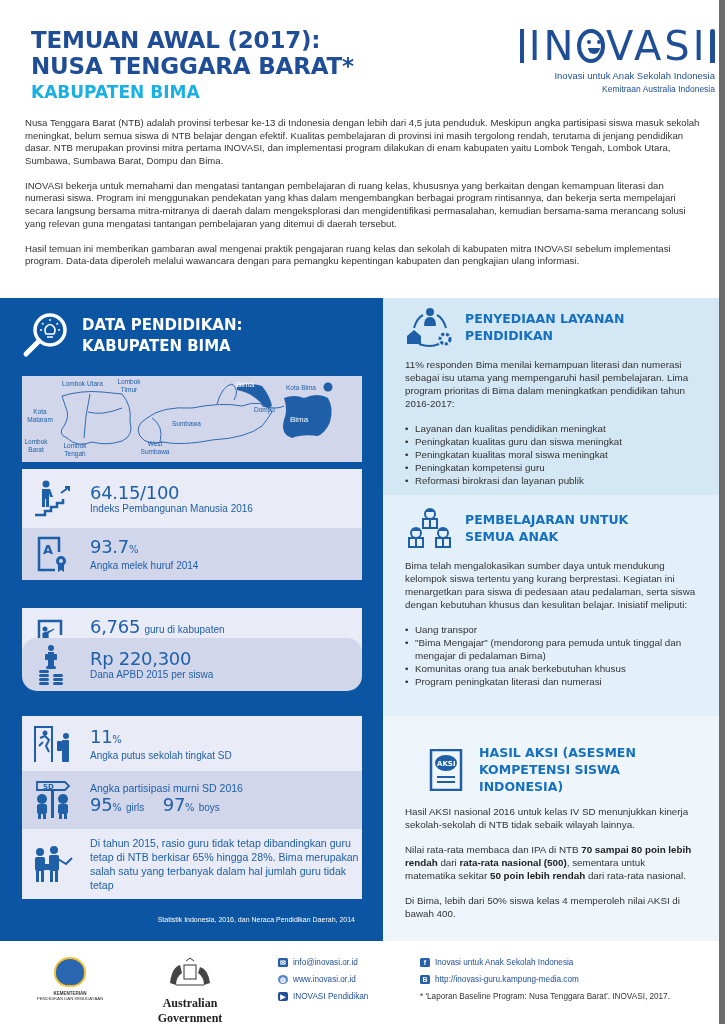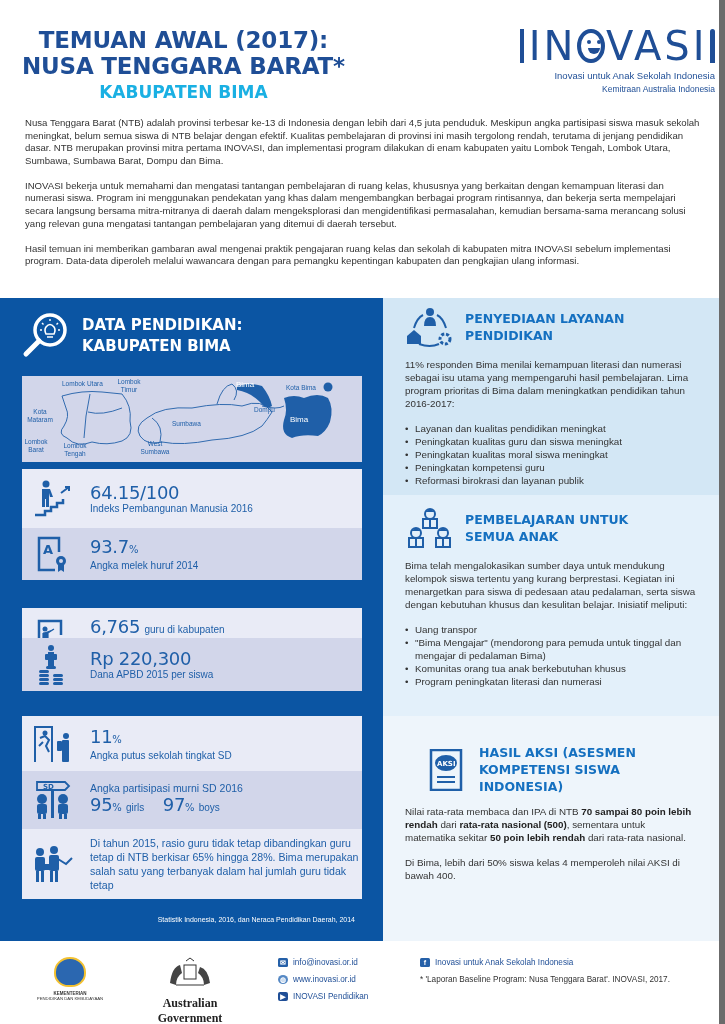--- a/index.html
+++ b/index.html
@@ -2,21 +2,21 @@
 <html><head>
 <meta charset="utf-8">
 <style>
   * { box-sizing: border-box; margin: 0; padding: 0; }
   html, body { width: 725px; height: 1024px; background: #ffffff; overflow: hidden; }
   body { position: relative; font-family: "Liberation Sans", sans-serif; color: #333; }
 
   .right-edge { position: absolute; left: 719px; top: 0; width: 6px; height: 1024px; background: #6b6b6b; }
 
   
-  .title-block { position: absolute; left: 22px; top: 27px; text-align: center; }
+  .title-block { position: absolute; left: 31px; top: 27px; }
   .title-line { font-family: "DejaVu Sans", sans-serif; font-weight: bold; color: #1f4e96; font-size: 23px; line-height: 26px; letter-spacing: -0.2px; }
   .subtitle { font-family: "DejaVu Sans", sans-serif; font-weight: bold; color: #1ab0e3; font-size: 17px; line-height: 22px; margin-top: 2px; }
 
   .logo { position: absolute; left: 520px; top: 25px; width: 195px; text-align: right; }
   .logo-word { font-family: "DejaVu Sans", sans-serif; font-size: 40px; color: #1f4e96; letter-spacing: 3px; line-height: 42px; font-weight: normal; display: flex; align-items: center; justify-content: flex-start; }
   .logo-word .face { display: inline-block; width: 34px; height: 34px; border: 4px solid #1f4e96; border-radius: 50%; position: relative; margin: 0 1px; }
   .logo-word .face::before { content: ""; position: absolute; left: 6px; top: 7px; width: 4px; height: 4px; background: #1f4e96; border-radius: 50%; box-shadow: 10px 0 0 #1f4e96; }
   .logo-word .face::after { content: ""; position: absolute; left: 7px; top: 15px; width: 12px; height: 6px; background: #1f4e96; border-radius: 0 0 8px 8px; }
   .logo-ruler { display: inline-block; width: 5px; height: 34px; border-left: 4px solid #1f4e96; margin-right: 4px; }
   .logo-pencil { display: inline-block; width: 6px; height: 34px; background: #1f4e96; border-radius: 3px 3px 0 0; margin-left: 3px; }
@@ -198,21 +198,21 @@
         <circle cx="28" cy="27" r="2" fill="#e9ebf6"></circle>
         <path d="M25 31 v7 l3 -2 l3 2 v-7" fill="#1f5fa8"></path>
       </svg>
     </div>
     <div class="stat-body">
       <div><span class="big">6,765</span> <span class="inline-label">guru di kabupaten</span></div>
       <div><span class="big">2,305</span> <span class="inline-label">tersertifikasi</span></div>
     </div>
   </div>
 
-  <div class="stat dark" style="top:340px;height:53px;">
+  <div class="stat dark" style="top:340px;height:53px;border-radius:15px;">
     <div class="stat-icon">
       <svg width="40" height="42" viewBox="0 0 40 42">
         <circle cx="18" cy="4" r="3" fill="#1f5fa8"></circle>
         <rect x="15" y="8" width="6" height="14" fill="#1f5fa8"></rect>
         <rect x="12" y="10" width="12" height="6" rx="1" fill="#1f5fa8"></rect>
         <g fill="#1f5fa8">
           <rect x="6" y="26" width="10" height="3" rx="1.5"></rect>
             <rect x="6" y="30" width="10" height="3" rx="1.5"></rect>
             <rect x="6" y="34" width="10" height="3" rx="1.5"></rect>
             <rect x="6" y="38" width="10" height="3" rx="1.5"></rect>
@@ -366,20 +366,21 @@
         <text x="8" y="17" font-family="DejaVu Sans, sans-serif" font-size="7" font-weight="bold" fill="#ffffff">AKSI</text>
         <line x1="8" y1="28" x2="26" y2="28" stroke="#1f5fa8" stroke-width="2"></line>
         <line x1="8" y1="33" x2="26" y2="33" stroke="#1f5fa8" stroke-width="2"></line>
       </svg>
       <div class="rhead-title" style="margin-left:0;">
         <div>HASIL AKSI (ASESMEN</div>
         <div>KOMPETENSI SISWA INDONESIA)</div>
       </div>
     </div>
     <div class="rbody">
+      <p>Hasil AKSI nasional 2016 untuk kelas IV SD menunjukkan kinerja sekolah-sekolah di NTB tidak sebaik wilayah lainnya.</p>
       <p><span>Nilai rata-rata membaca dan IPA di NTB </span><b>70 sampai 80 poin lebih rendah</b><span> dari </span><b>rata-rata nasional (500)</b><span>, sementara untuk matematika sekitar </span><b>50 poin lebih rendah</b><span> dari rata-rata nasional.</span></p>
       <p>Di Bima, lebih dari 50% siswa kelas 4 memperoleh nilai AKSI di bawah 400.</p>
     </div>
   </div>
 </div>
 
 <div class="footer">
   <div class="f-kemdik">
     <div class="f-kemdik-emblem"></div>
     <div class="f-kemdik-t1">KEMENTERIAN</div>
@@ -408,16 +409,20 @@
         <span class="ico yt">▶</span>
         <span>INOVASI Pendidikan</span>
       </div>
   </div>
   <div class="f-list col2">
     <div class="row">
         <span class="ico">f</span>
         <span>Inovasi untuk Anak Sekolah Indonesia</span>
       </div>
     <div class="row">
+        <span class="ico">B</span>
+        <span>http://inovasi-guru.kampung-media.com</span>
+      </div>
+    <div class="row">
         <span class="f-note">* 'Laporan Baseline Program: Nusa Tenggara Barat'. INOVASI, 2017.</span>
       </div>
   </div>
 </div>
 
 </body></html>

